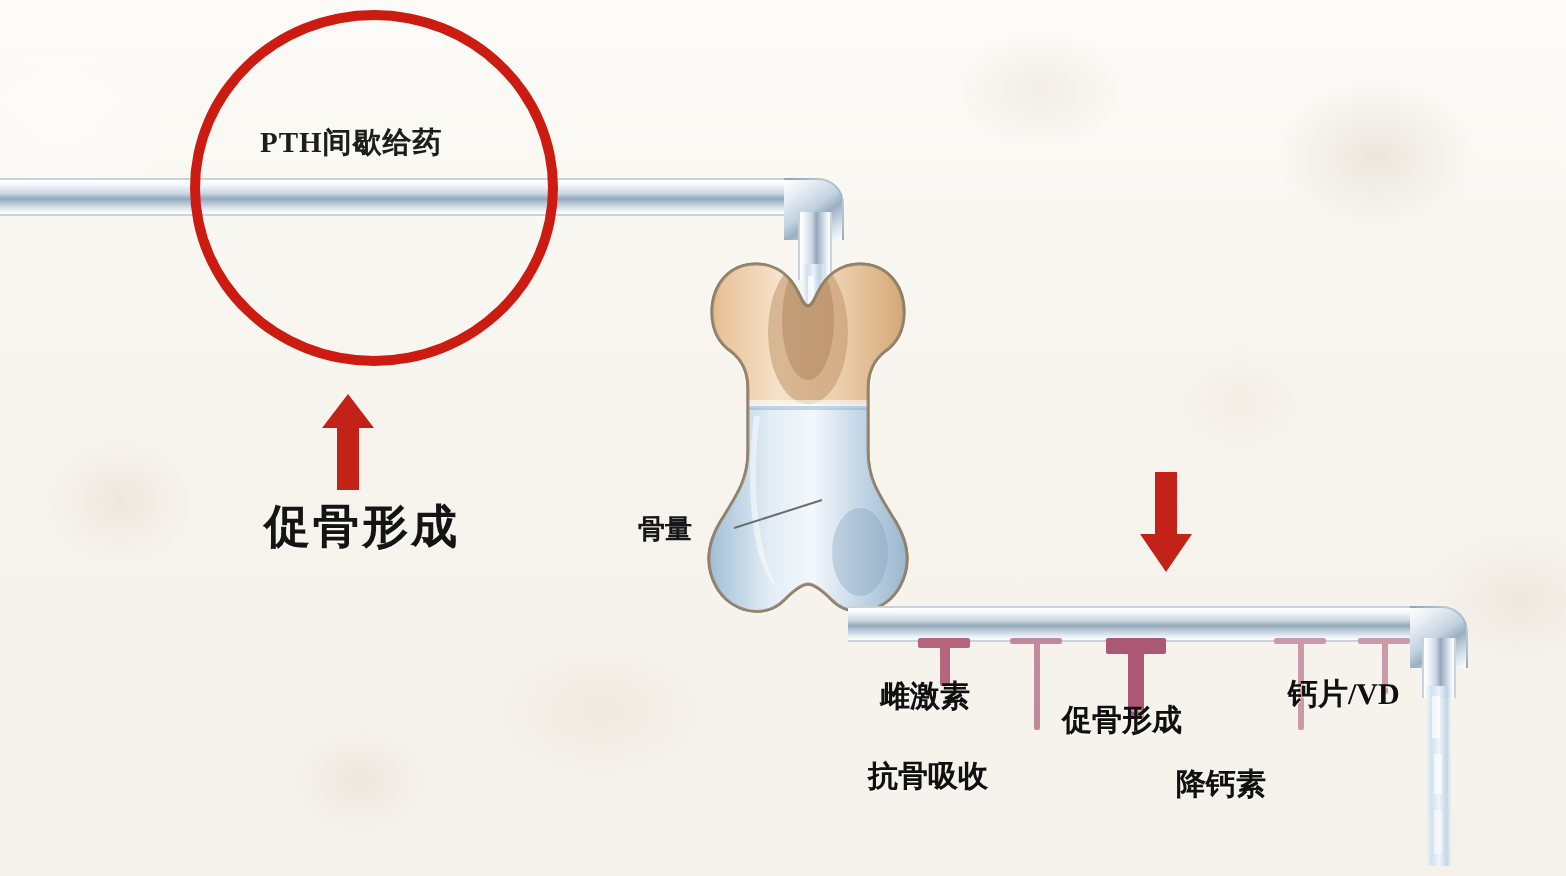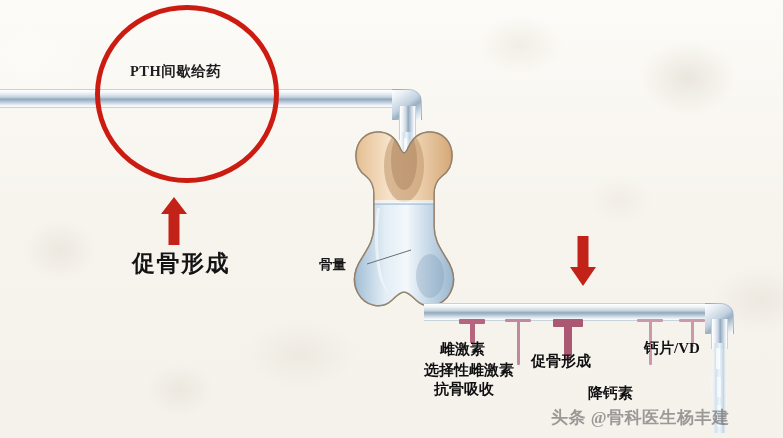--- a/index.html
+++ b/index.html
@@ -260,22 +260,20 @@
         <div class="tbar" style="width: 26px; height: 3px; background: rgb(203, 154, 170);"></div>
       </div>
       <div class="tmark" style="left: 679px; top: 319px; width: 26px; height: 28px;">
         <div class="tstem" style="left: 11.5px; width: 3px; height: 28px; background: rgb(203, 154, 170);"></div>
         <div class="tbar" style="width: 26px; height: 3px; background: rgb(203, 154, 170);"></div>
       </div>
     </div>
 
   <div style="position:absolute;left:0;top:0;width:783px;height:438px;">
       <div class="drug-label cn" style="left: 440px; top: 341px;">雌激素</div>
-      <div class="drug-label cn" style="left: 424px; top: 362px;">选择性雌激素</div>
       <div class="drug-label cn" style="left: 434px; top: 381px;">抗骨吸收</div>
       <div class="drug-label cn" style="left: 531px; top: 353px;">促骨形成</div>
       <div class="drug-label cn" style="left: 588px; top: 385px;">降钙素</div>
       <div class="drug-label cn" style="left: 644px; top: 340px;">钙片/VD</div>
     </div>
 
-  <div class="watermark cn" style="left:551px;top:406px;">头条 @骨科医生杨丰建</div>
 
 </div>
 
 </body></html>

